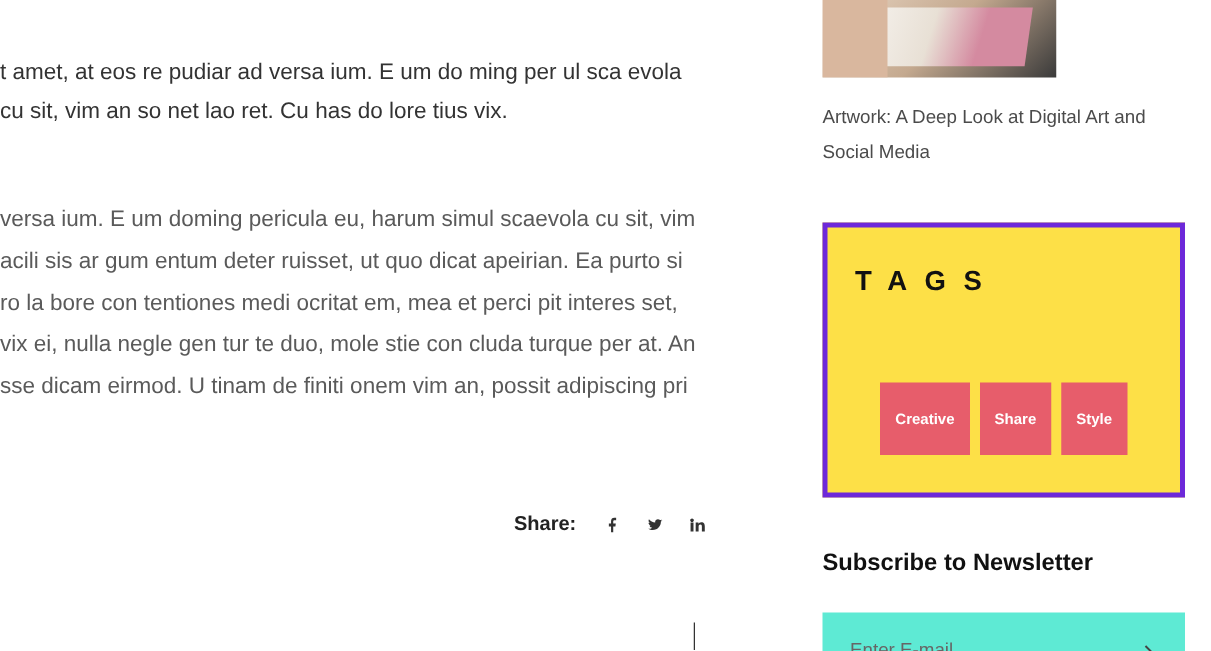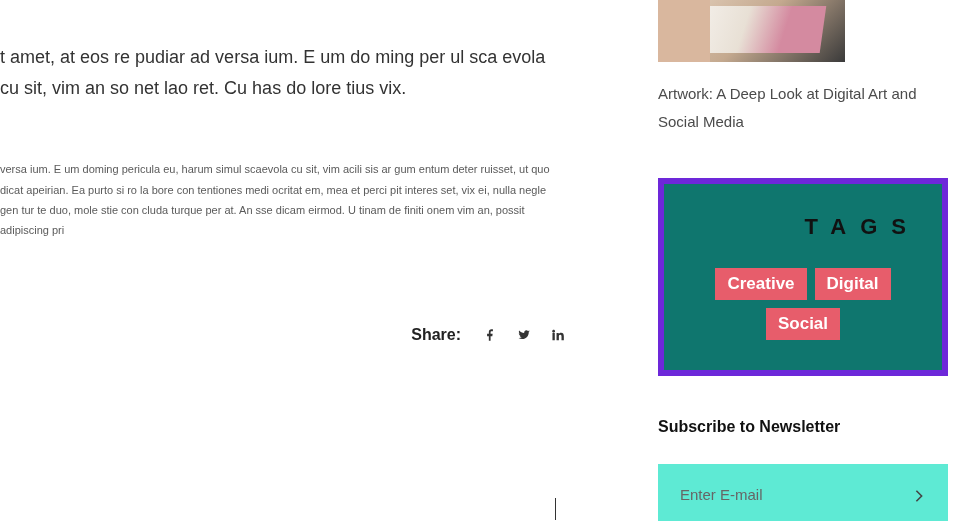--- a/index.html
+++ b/index.html
@@ -20,21 +20,21 @@
       padding-top: 30px;
       margin-top: 12px;
     }
     .para1 {
       font-size: 18px;
       line-height: 1.7;
       color: #333;
       margin-bottom: 56px;
     }
     .para2 {
-      font-size: 11px;
+      font-size: 18px;
       line-height: 1.85;
       color: #5a5a5a;
       margin-bottom: 85px;
     }
     .share-row {
       display: flex;
       align-items: center;
       justify-content: flex-end;
       gap: 22px;
       padding-right: 0;
@@ -81,51 +81,52 @@
       width:28%; height:100%;
       background: #d9b79e;
     }
     .post-title {
       font-size: 15px;
       line-height: 1.85;
       color: #4b4b4b;
       margin-bottom: 42px;
     }
     .tags-box {
-      border: 6px solid #6d28d9;
-      background: #0f766e;
+      border: 4px solid #6d28d9;
+      background: #fde047;
       padding: 30px 22px 30px;
-      text-align: right;
+      text-align: left;
       margin-bottom: 42px;
     }
     .tags-heading {
       font-weight: 800;
       font-size: 22px;
       letter-spacing: 14px;
       color: #111;
       margin-bottom: 28px;
     }
     .tags-list {
       display: flex;
       flex-wrap: wrap;
       justify-content: center;
       gap: 8px;
     }
     .tag {
       background: #e75d6b;
       color: #fff;
-      font-size: 17px;
+      font-size: 12px;
       font-weight: 600;
-      padding: 6px 12px;
+      padding: 22px 12px;
       display: inline-block;
       cursor: pointer;
+      margin-top: 40px;
     }
     .subscribe-heading {
       font-weight: 800;
-      font-size: 16px;
+      font-size: 19px;
       color: #111;
       margin-bottom: 28px;
     }
     .subscribe-box {
       background: #5eead4;
       display: flex;
       align-items: flex-end;
       justify-content: space-between;
       padding: 22px 22px;
     }
@@ -184,22 +185,22 @@
 </div>
 
 <div class="sidebar">
   <div class="thumb"></div>
   <div class="post-title">Artwork: A Deep Look at Digital Art and Social Media</div>
 
   <div class="tags-box">
     <div class="tags-heading">TAGS</div>
     <div class="tags-list">
       <span class="tag">Creative</span>
-      <span class="tag">Digital</span>
-      <span class="tag">Social</span>
+      <span class="tag">Share</span>
+      <span class="tag">Style</span>
     </div>
   </div>
 
   <div class="subscribe-heading">Subscribe to Newsletter</div>
   <div class="subscribe-box">
     <input class="subscribe-input" type="text" placeholder="Enter E-mail" style="">
     <button class="subscribe-btn">
       <span>
         <svg viewBox="0 0 10 16">
             <polyline points="2,2 8,8 2,14"></polyline>

